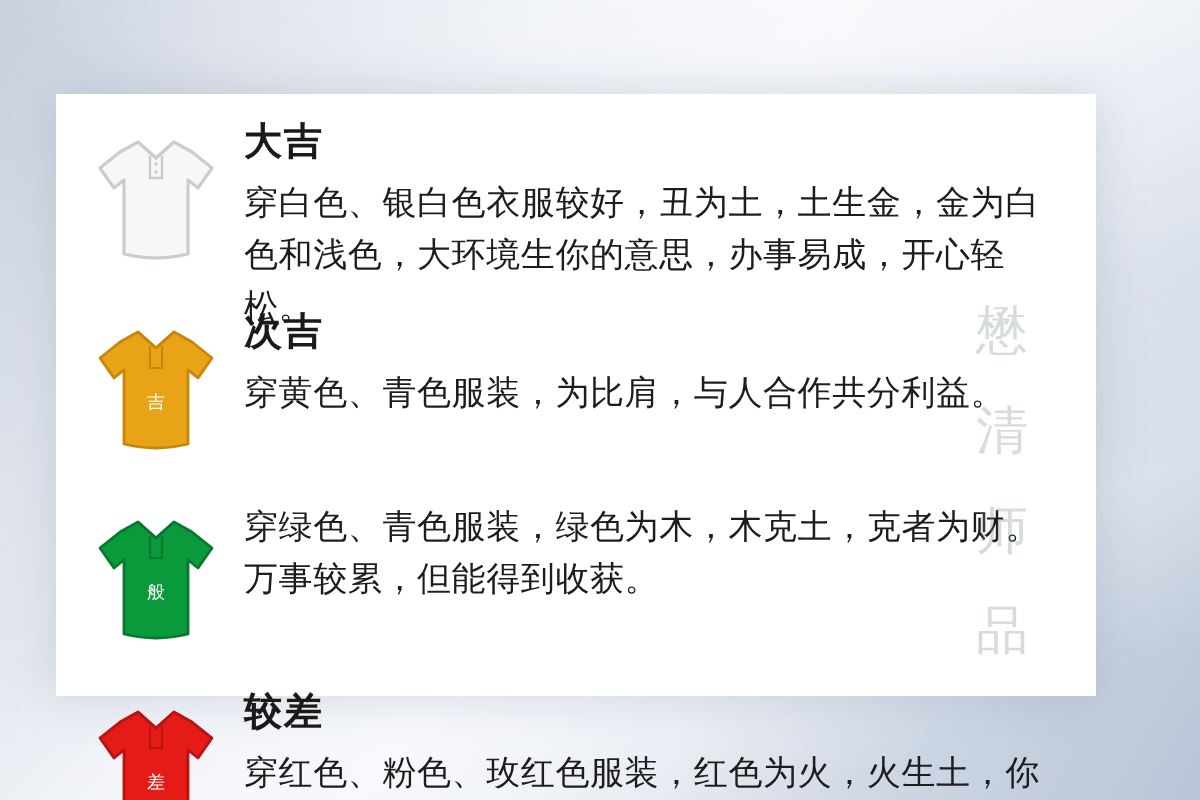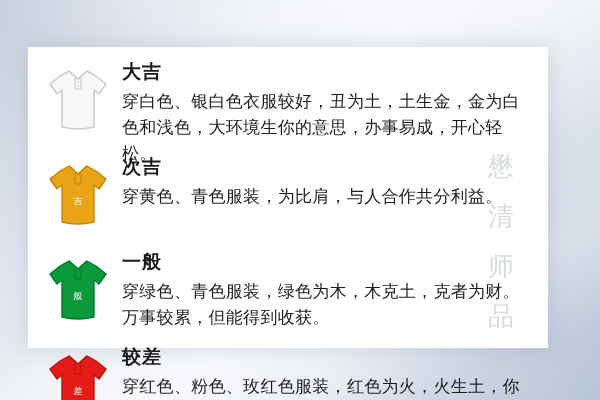--- a/index.html
+++ b/index.html
@@ -147,21 +147,20 @@
       <div class="row">
         <div class="shirt-wrap">
           <svg class="shirt" width="62" height="66" viewBox="0 0 62 66">
             <path d="M22 4 L13 9 L3 17 L10 27 L15 23 L15 60 Q31 64 47 60 L47 23 L52 27 L59 17 L49 9 L40 4 L31 12 Z" fill="#0a9a3c" stroke="#057a2e" stroke-width="1.4" stroke-linejoin="round"></path>
             <path d="M22 4 L31 12 L40 4" fill="none" stroke="#057a2e" stroke-width="1.2"></path>
             <path d="M28 11 L28 22 L34 22 L34 11" fill="none" stroke="#057a2e" stroke-width="1"></path>
             <text x="31" y="42" font-size="9" fill="#ffffff" text-anchor="middle" font-family="DejaVu Serif, serif">般</text>
           </svg>
         </div>
         <div class="text-wrap">
-          <div class="title">一般</div>
           <div class="desc">穿绿色、青色服装，绿色为木，木克土，克者为财。万事较累，但能得到收获。</div>
         </div>
       </div>
 
       <div class="row">
         <div class="shirt-wrap">
           <svg class="shirt" width="62" height="66" viewBox="0 0 62 66">
             <path d="M22 4 L13 9 L3 17 L10 27 L15 23 L15 60 Q31 64 47 60 L47 23 L52 27 L59 17 L49 9 L40 4 L31 12 Z" fill="#e41b17" stroke="#b81310" stroke-width="1.4" stroke-linejoin="round"></path>
             <path d="M22 4 L31 12 L40 4" fill="none" stroke="#b81310" stroke-width="1.2"></path>
             <path d="M28 11 L28 22 L34 22 L34 11" fill="none" stroke="#b81310" stroke-width="1"></path>

